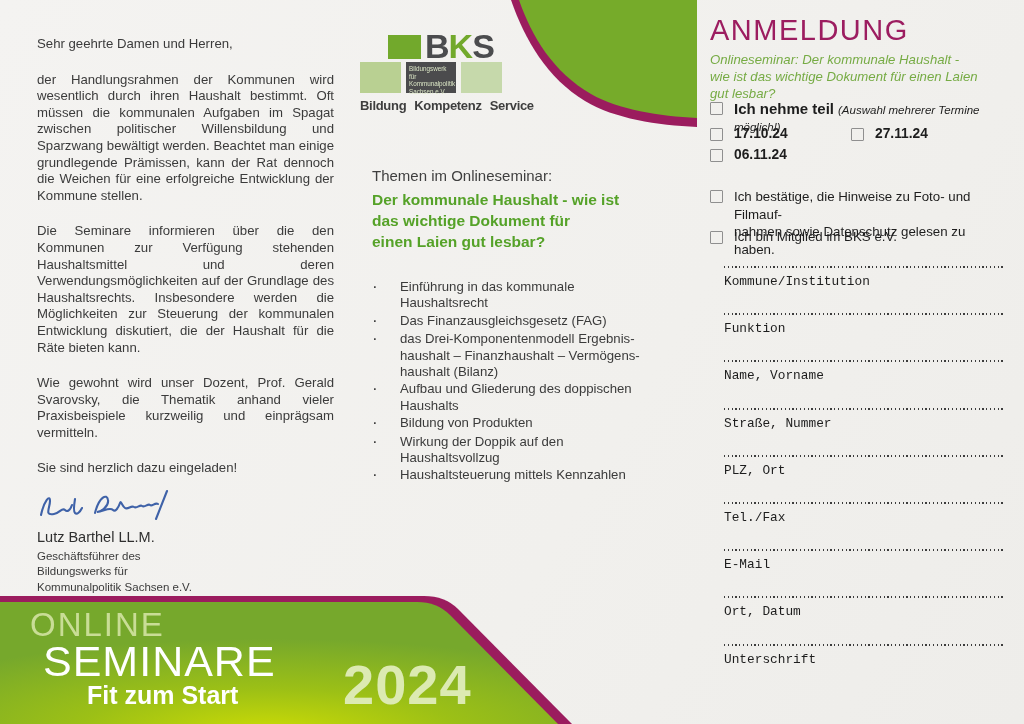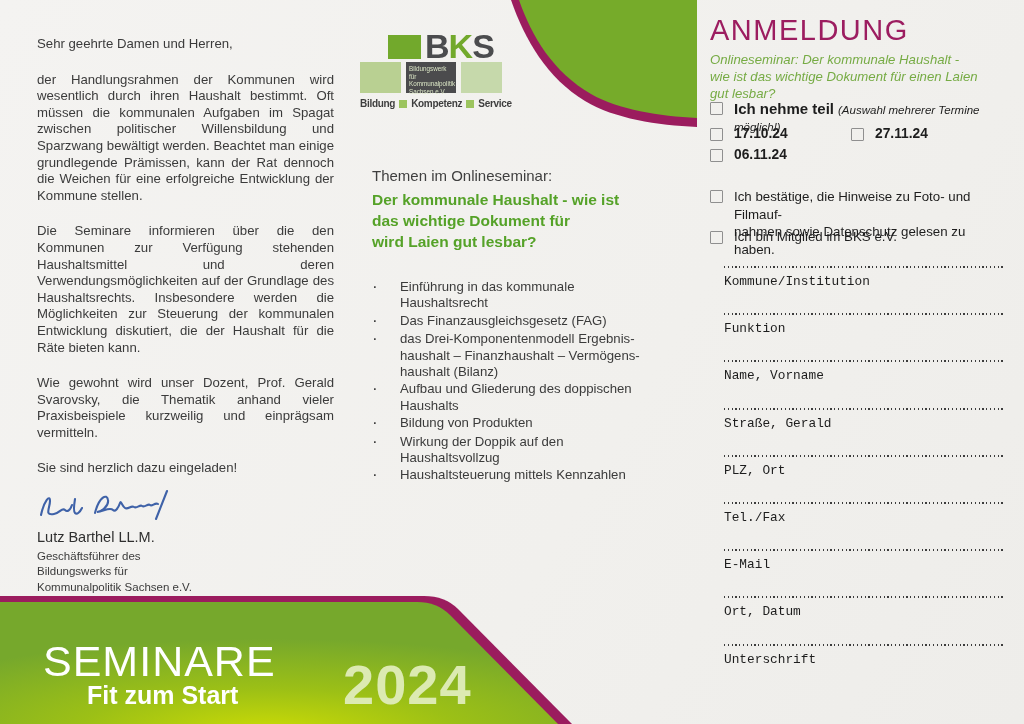--- a/index.html
+++ b/index.html
@@ -24,21 +24,21 @@
   .sq { display:inline-block; }
   .sq-main { width:33px; height:24px; background:#72a92c; }
   .bks { font-size:34px; font-weight:800; line-height:26px; letter-spacing:-1px; margin-left:4px; color:#4b4c4e; }
   .bks .k { color:#72a92c; }
   .logo-row2 { display:flex; gap:5px; margin-top:3px; align-items:stretch; }
   .sq-light1 { width:41px; height:31px; background:#b9d092; }
   .sq-light2 { width:41px; height:31px; background:#c6d9ab; }
   .logo-box { width:50px; height:31px; background:#4b4b4d; color:#dbe6c6;
               font-size:6.3px; line-height:7.6px; padding:3px 3px; white-space:pre-line; }
   .logo-tagline { display:flex; align-items:center; gap:4px; margin-top:5px;
-                  font-size:10px; font-weight:bold; letter-spacing:-0.3px; color:#3e3e3e; }
+                  font-size:13px; font-weight:bold; letter-spacing:-0.3px; color:#3e3e3e; }
   .sq-tag { width:8px; height:8px; background:#9cc45e; }
 
   
   .topics { position:absolute; left:372px; top:167px; width:302px; }
   .topics-label { font-size:15px; color:#3f3f3f; margin-bottom:5px; }
   .topics-title { font-size:15.5px; font-weight:bold; color:#55a228; line-height:21px; white-space:pre-line; }
   .bullets { margin-top:27px; list-style:none; }
   .bullets li { display:flex; font-size:13.2px; line-height:16.4px; color:#3b3b3b; margin-bottom:1px; }
   .bullet-dot { width:28px; flex:none; }
   .bullet-dot::before { content:"·"; font-size:17px; line-height:16px; }
@@ -124,21 +124,21 @@
       <span>Kompetenz</span>
       <span class="sq-tag"></span>
       <span>Service</span>
     </div>
   </div>
 
   <div class="topics">
     <div class="topics-label">Themen im Onlineseminar:</div>
     <div class="topics-title">Der kommunale Haushalt - wie ist
 das wichtige Dokument für
-wird Laien gut lesbar?</div>
+einen Laien gut lesbar?</div>
     <ul class="bullets">
       <li>
           <span class="bullet-dot"></span>
           <span class="bullet-text">Einführung in das kommunale
 Haushaltsrecht</span>
         </li>
       <li>
           <span class="bullet-dot"></span>
           <span class="bullet-text">Das Finanzausgleichsgesetz (FAG)</span>
         </li>
@@ -173,20 +173,21 @@
     <defs>
       <radialGradient id="bg-grad" cx="48%" cy="105%" r="75%">
         <stop offset="0%" stop-color="#c9da06"></stop>
         <stop offset="45%" stop-color="#9cc016"></stop>
         <stop offset="100%" stop-color="#76a82c"></stop>
       </radialGradient>
     </defs>
     <path d="M0,8 H424 Q445,8 458,21 L572,136 H0 Z" fill="#9b1c5e"></path>
     <path d="M0,14 H417 Q437,14 450,27 L558,136 H0 Z" fill="url(#bg-grad)"></path>
   </svg>
+  <div class="banner-text b-online">ONLINE</div>
   <div class="banner-text b-seminare">SEMINARE</div>
   <div class="banner-text b-fit">Fit zum Start</div>
   <div class="banner-text b-year">2024</div>
 
   <div class="form-panel">
     <div class="form-title">ANMELDUNG</div>
     <div class="form-subtitle">Onlineseminar: Der kommunale Haushalt -
 wie ist das wichtige Dokument für einen Laien
 gut lesbar?</div>
 
@@ -229,21 +230,21 @@
       <div class="field">
         <div class="dotline"></div>
         <div class="field-label">Funktion</div>
       </div>
       <div class="field">
         <div class="dotline"></div>
         <div class="field-label">Name, Vorname</div>
       </div>
       <div class="field">
         <div class="dotline"></div>
-        <div class="field-label">Straße, Gerald</div>
+        <div class="field-label">Straße, Nummer</div>
       </div>
       <div class="field">
         <div class="dotline"></div>
         <div class="field-label">PLZ, Ort</div>
       </div>
       <div class="field">
         <div class="dotline"></div>
         <div class="field-label">Tel./Fax</div>
       </div>
       <div class="field">

